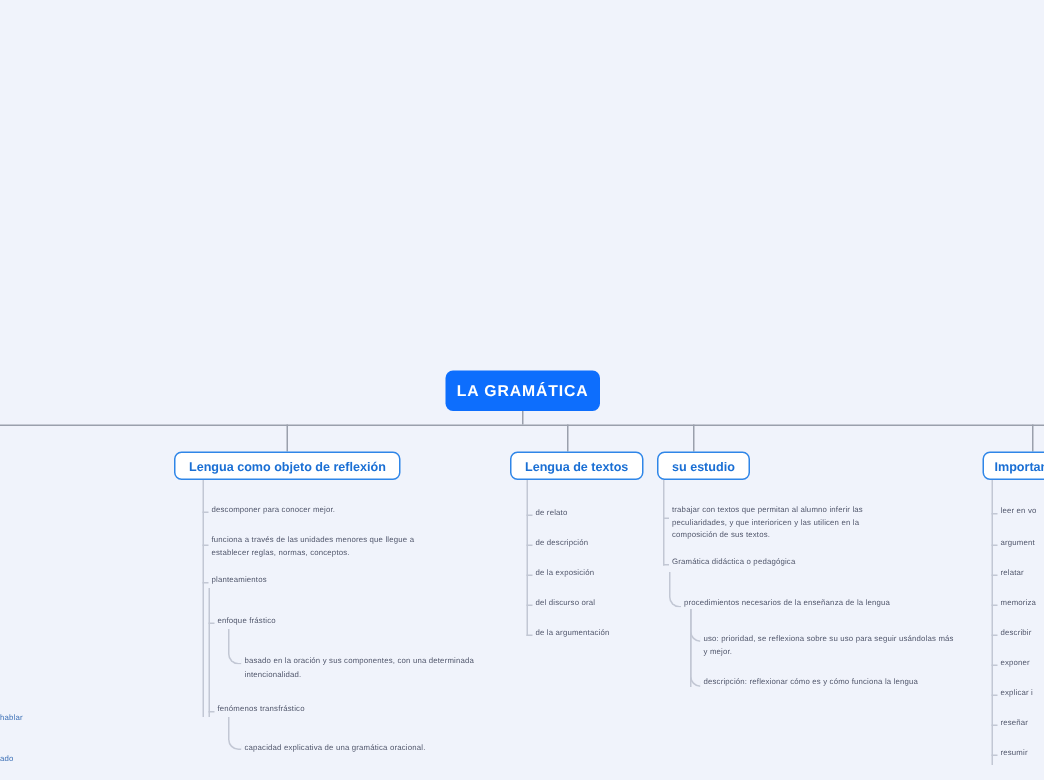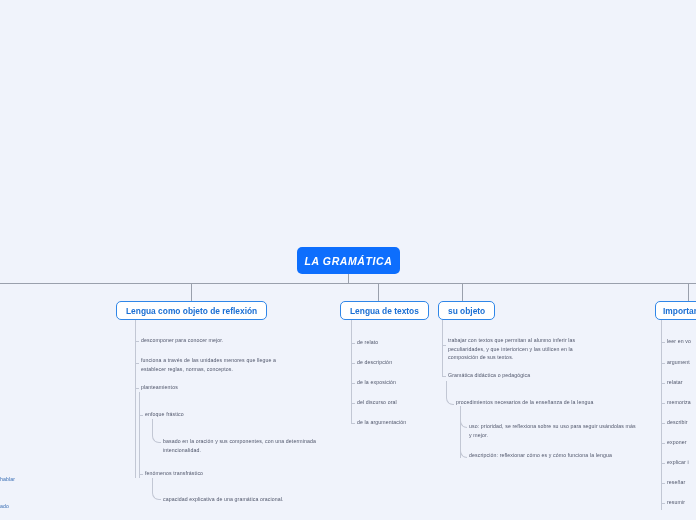--- a/index.html
+++ b/index.html
@@ -46,21 +46,20 @@
     background: #0d6efd;
     color: #ffffff;
     font-size: 10.5px;
     font-weight: bold;
     letter-spacing: .6px;
     border-radius: 5px;
     display: flex;
     align-items: center;
     justify-content: center;
     white-space: nowrap;
-    font-style: italic;
   }
   .branch-node {
     position: absolute;
     background: #ffffff;
     color: #1a6fd4;
     font-size: 8.4px;
     font-weight: bold;
     border: 1.4px solid #2f86e8;
     border-radius: 5px;
     display: flex;
@@ -140,21 +139,21 @@
 
   <div class="tick" style="left:351px; top:383px;"></div>
   <div class="leaf" style="left:357px; top:378px;">de la exposición</div>
 
   <div class="tick" style="left:351px; top:403px;"></div>
   <div class="leaf" style="left:357px; top:398px;">del discurso oral</div>
 
   <div class="tick" style="left:351px; top:423px;"></div>
   <div class="leaf" style="left:357px; top:418px;">de la argumentación</div>
 
-  <div class="branch-node" style="left:438px; top:301px; height:19px;">su objeto</div>
+  <div class="branch-node" style="left:438px; top:301px; height:19px;">su estudio</div>
 
   <div class="vline" style="left:442px; top:320px; height:57px;"></div>
 
   <div class="tick" style="left:442px; top:345px;"></div>
   <div class="leaf" style="left:448px; top:336px; width:152px;">trabajar con textos que permitan al alumno inferir las peculiaridades, y que interioricen y las utilicen en la composición de sus textos.</div>
 
   <div class="tick" style="left:442px; top:376px;"></div>
   <div class="leaf" style="left:448px; top:371px; width:150px;">Gramática didáctica o pedagógica</div>
 
   <div class="elbow" style="left:446px; top:381px; width:8px; height:24px;"></div>

